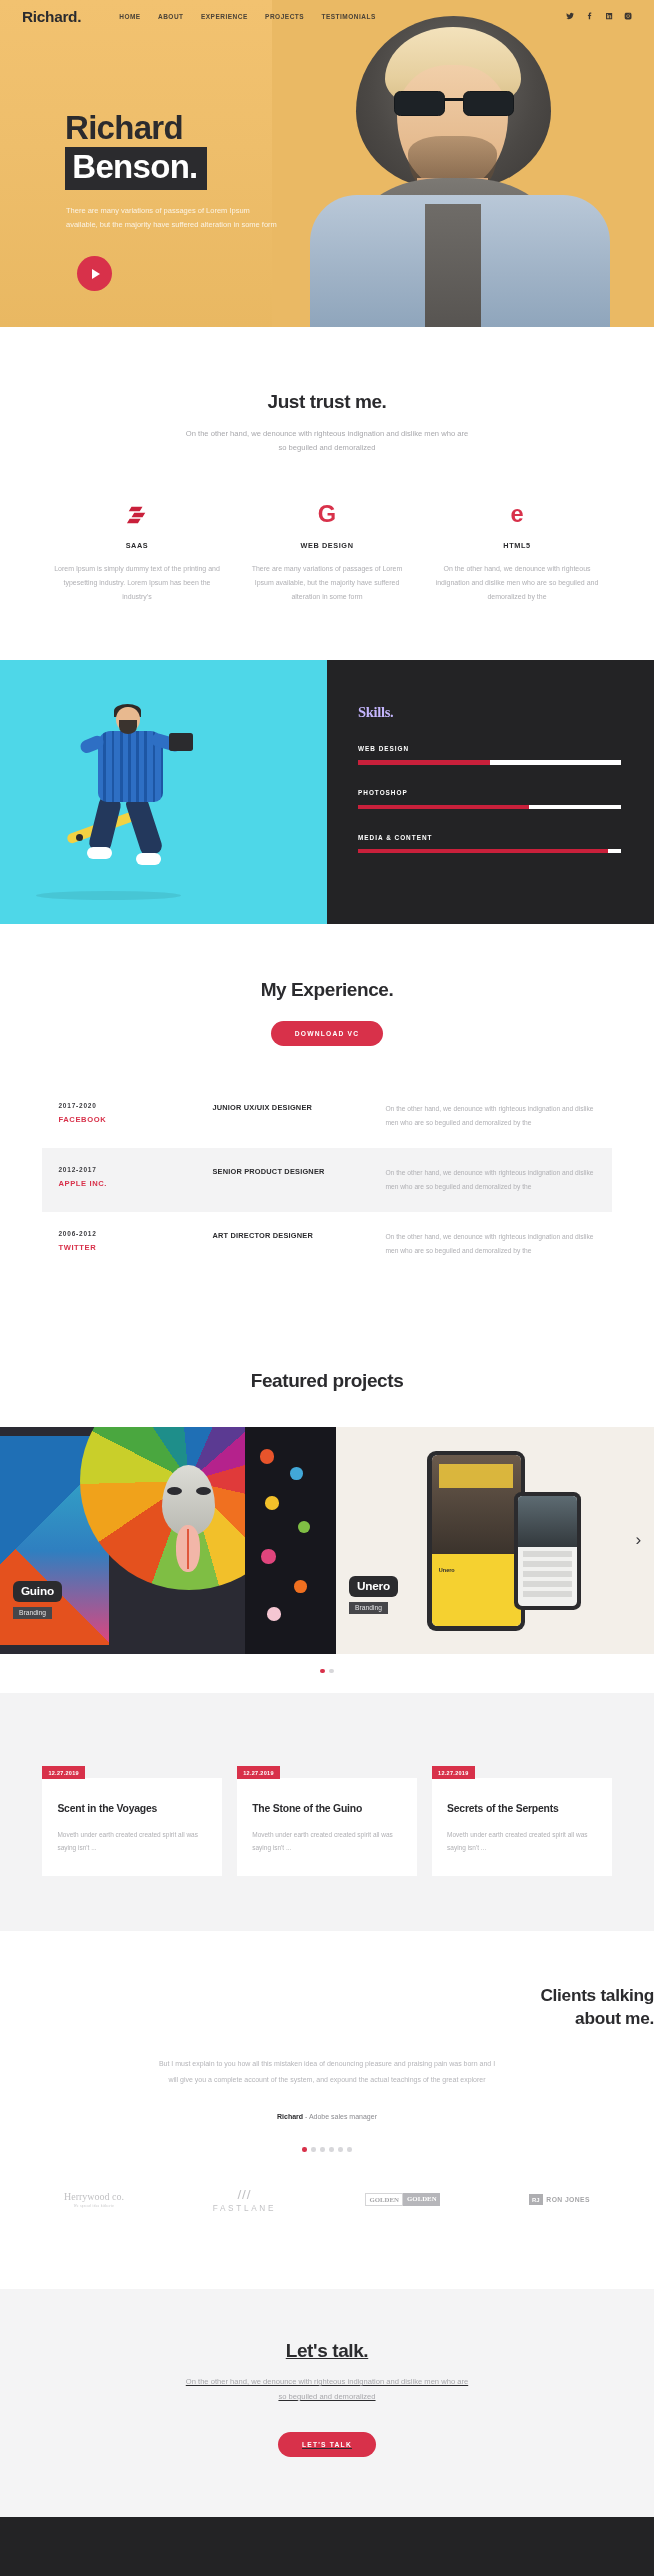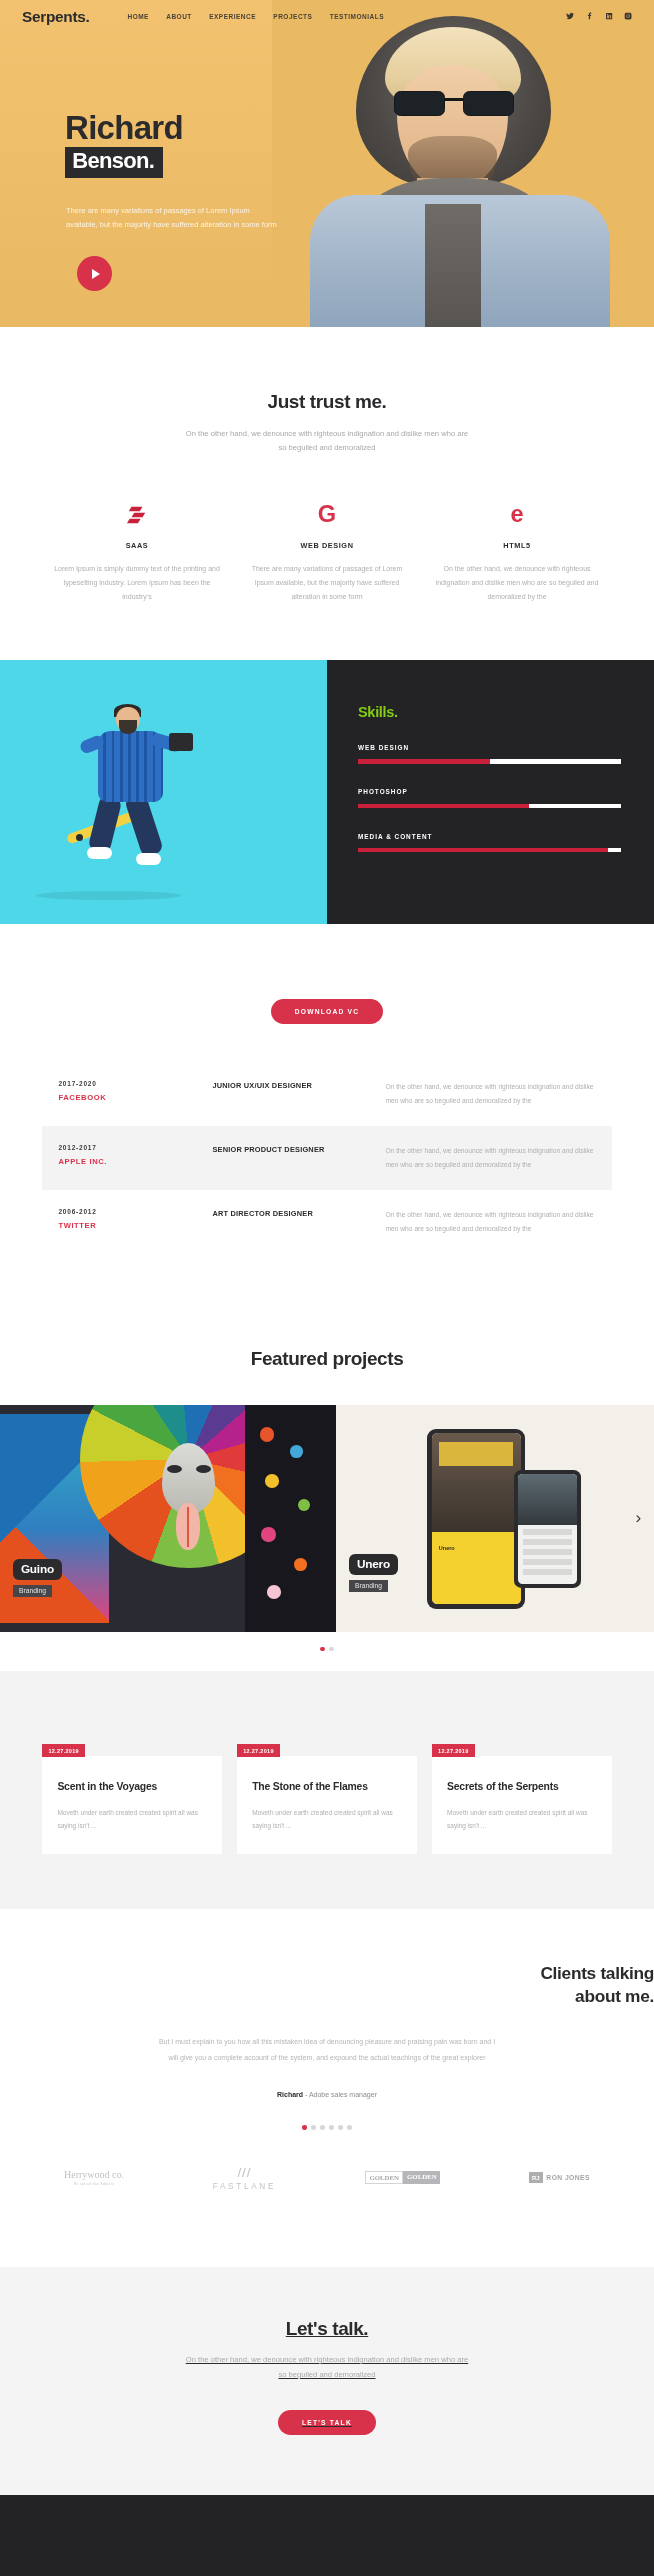--- a/index.html
+++ b/index.html
@@ -89,21 +89,21 @@
     background:linear-gradient(180deg,#6f6c68 0%,#55524f 100%);
   }
   .hero-inner { position:relative; width:654px; padding:0 22px; }
   .hero-name {
     position:absolute; left:65px; top:109px;
     font-size:33px; font-weight:bold; color:#2b2b2e; letter-spacing:-0.7px;
   }
   .hero-surname {
     position:absolute; left:65px; top:147px;
     display:inline-block; background:#2b2b2e; color:#ffffff;
-    font-size:22px; font-weight:bold; letter-spacing:-0.7px;
+    font-size:33px; font-weight:bold; letter-spacing:-0.7px;
     padding:0.9px 9px 4.5px 7.3px;
   }
   .hero-desc {
     position:absolute; left:66px; top:204px; width:214px;
     font-size:7.5px; line-height:1.85; color:#fbf3e4;
   }
   .play-btn {
     position:absolute; left:77px; top:256px;
     width:35px; height:35px; border-radius:50%; background:#d8314a;
     display:flex; align-items:center; justify-content:center;
@@ -155,21 +155,21 @@
   .sp-arm1{position:absolute;left:80px;top:78px;width:23.6px;height:12.7px;background:#2e6fc4;border-radius:7.3px;transform:rotate(-22deg);}
   .sp-arm2{position:absolute;left:151px;top:76px;width:31px;height:12.7px;background:#2e6fc4;border-radius:7.3px;transform:rotate(16deg);}
   .sp-bag{position:absolute;left:169px;top:73px;width:23.6px;height:18px;background:#2b2b2e;border-radius:2.7px;}
   .sp-leg1{position:absolute;left:94px;top:136px;width:22px;height:56px;background:#23385c;border-radius:8.2px;transform:rotate(14deg);}
   .sp-leg2{position:absolute;left:133px;top:134px;width:22px;height:62px;background:#23385c;border-radius:8.2px;transform:rotate(-18deg);}
   .sp-shoe1{position:absolute;left:87px;top:187px;width:25.4px;height:11.8px;background:#fff;border-radius:6.4px;}
   .sp-shoe2{position:absolute;left:136px;top:193px;width:25.4px;height:11.8px;background:#fff;border-radius:6.4px;}
   .sp-board{position:absolute;left:65px;top:160px;width:87px;height:10px;background:#f2d243;border-radius:5.5px;transform:rotate(-20deg);}
   .sp-wheel{position:absolute;width:7.3px;height:7.3px;background:#2b2b2e;border-radius:50%;}
   .skills-panel { width:327px; background:#232325; padding:44px 33px 0 31px; }
-  .skills-title { font-size:14.5px; font-weight:bold; color:#84cc16; letter-spacing:-0.3px; }
+  .skills-title { font-size:14.5px; font-weight:bold; color:#c4b5fd; letter-spacing:-0.3px;font-family:Liberation Serif, serif; }
   .skill { margin-top:24.5px; }
   .skill-label {
     font-size:6.4px; font-weight:bold; color:#ffffff; letter-spacing:1px;
   }
   .skill-track {
     margin-top:8.2px; height:4.5px; background:#ffffff; position:relative; width:100%;
   }
   .skill-fill { position:absolute; left:0; top:0; height:4.5px; background:#c9203b; }
 
   
@@ -302,21 +302,21 @@
 
   
   .footer { background:#232325; padding:47px 42px 40px; }
 </style>
 </head>
 <body>
 
 <div class="page">
 
   <div class="header">
-    <div class="brand">Serpents.</div>
+    <div class="brand">Richard.</div>
     <nav class="nav">
       <a class="nav-item" href="#">HOME</a>
       <a class="nav-item" href="#">ABOUT</a>
       <a class="nav-item" href="#">EXPERIENCE</a>
       <a class="nav-item" href="#">PROJECTS</a>
       <a class="nav-item" href="#">TESTIMONIALS</a>
     </nav>
     <div class="social-head">
       <a href="#">
           <svg class="ic" viewBox="0 0 24 24">
@@ -434,20 +434,21 @@
       <div class="skill">
         <div class="skill-label">MEDIA &amp; CONTENT</div>
         <div class="skill-track">
           <div class="skill-fill" id="sk2" style="width: 95%;"></div>
         </div>
       </div>
     </div>
   </section>
 
   <section class="sec exp">
+    <h2 class="sec-title">My Experience.</h2>
     <button class="btn-red">DOWNLOAD VC</button>
     <div class="exp-list">
       <div class="exp-row">
         <div class="exp-c1">
           <div class="exp-years">2017-2020</div>
           <div class="exp-co">FACEBOOK</div>
         </div>
         <div class="exp-c2">JUNIOR UX/UIX DESIGNER</div>
         <div class="exp-c3">On the other hand, we denounce with righteous indignation and dislike men who are so beguiled and demoralized by the</div>
       </div>
@@ -532,21 +533,21 @@
 
   <section class="sec news">
     <div class="news-cards">
       <article class="news-card">
         <div class="news-date">12.27.2019</div>
         <h3 class="news-title">Scent in the Voyages</h3>
         <p class="news-text">Moveth under earth created created spirit all was saying isn't ...</p>
       </article>
       <article class="news-card">
         <div class="news-date">12.27.2019</div>
-        <h3 class="news-title">The Stone of the Flames</h3>
+        <h3 class="news-title">The Stone of the Guino</h3>
         <p class="news-text">Moveth under earth created created spirit all was saying isn't ...</p>
       </article>
       <article class="news-card">
         <div class="news-date">12.27.2019</div>
         <h3 class="news-title">Secrets of the Serpents</h3>
         <p class="news-text">Moveth under earth created created spirit all was saying isn't ...</p>
       </article>
     </div>
   </section>
 

